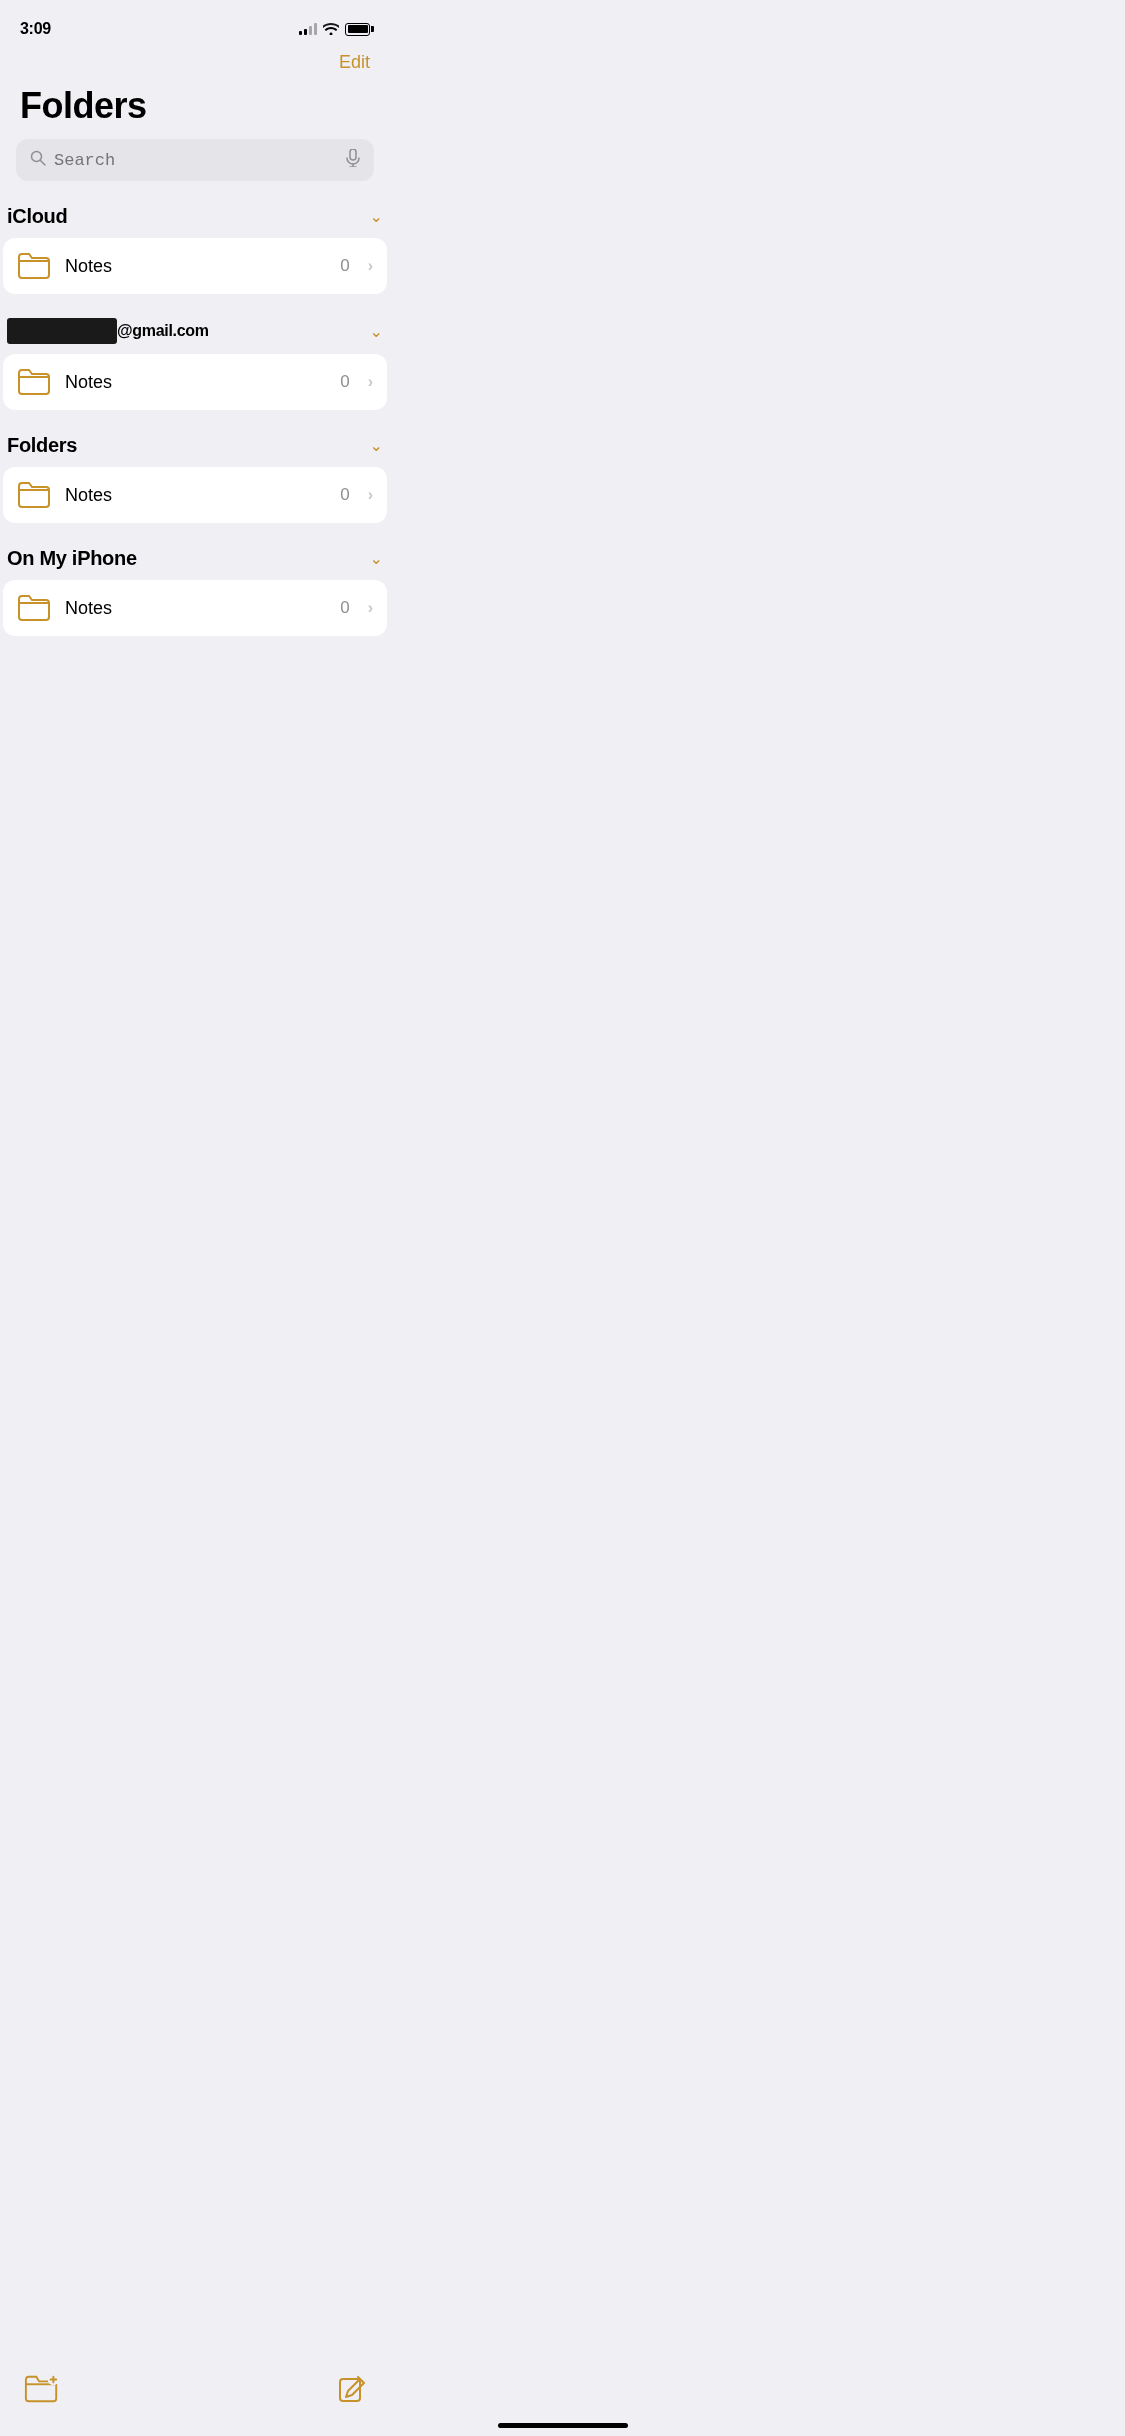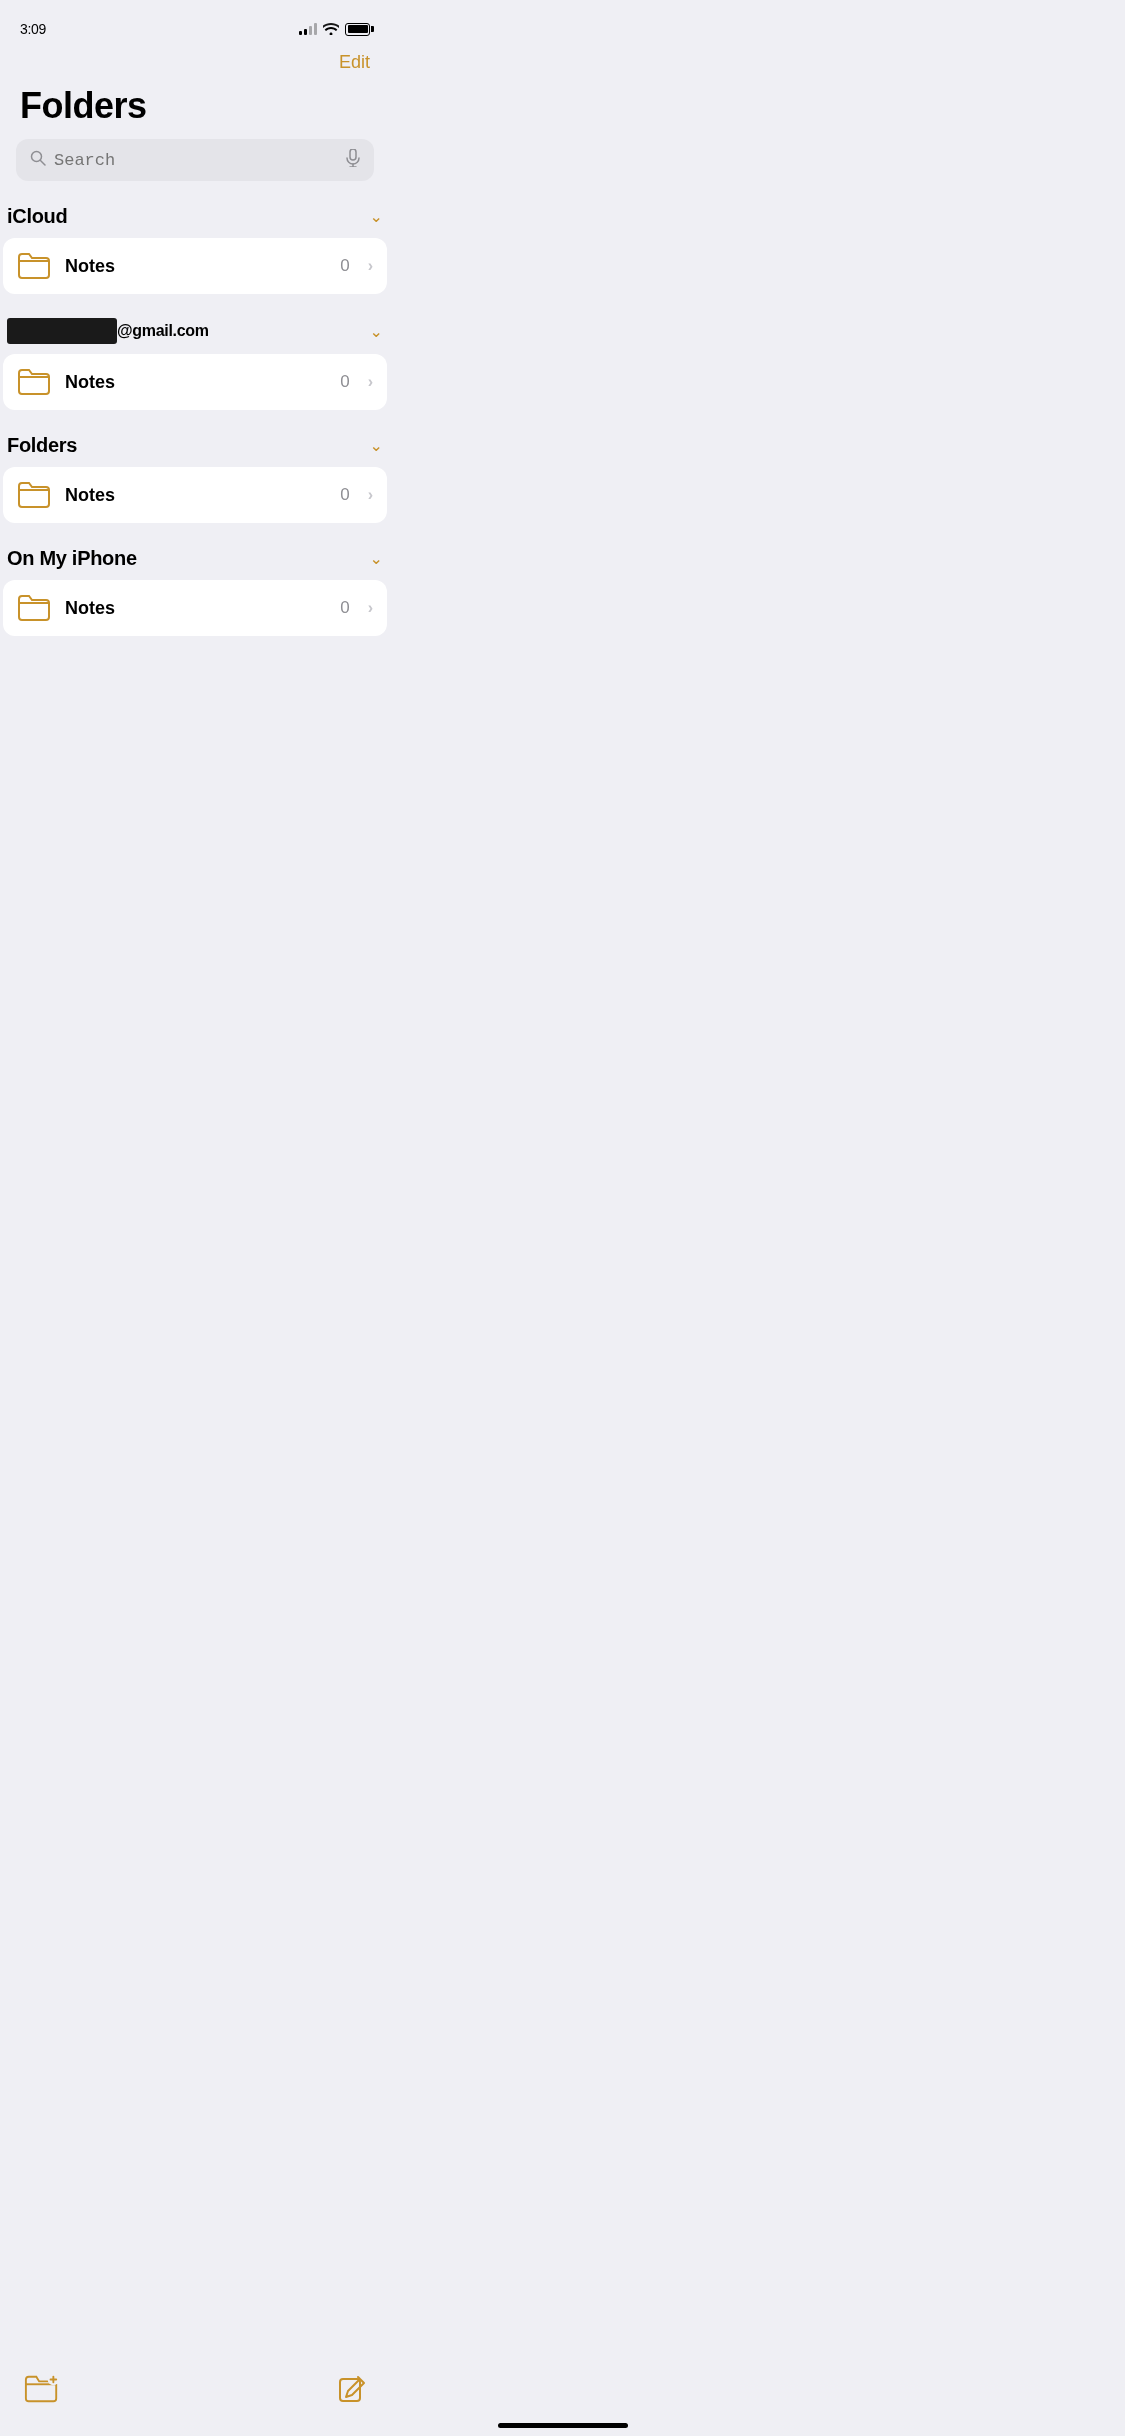--- a/index.html
+++ b/index.html
@@ -22,22 +22,22 @@
     
     .status-bar {
       display: flex;
       justify-content: space-between;
       align-items: center;
       padding: 14px 20px 0 20px;
       height: 44px;
     }
 
     .status-time {
-      font-size: 14px;
-      font-weight: 400;
+      font-size: 16px;
+      font-weight: 700;
       color: #000;
       letter-spacing: -0.3px;
     }
 
     .status-icons {
       display: flex;
       align-items: center;
       gap: 6px;
     }
 
@@ -218,21 +218,21 @@
       color: #C8922A;
       font-size: 28px;
       line-height: 1;
       display: flex;
       align-items: center;
     }
 
     .folder-label {
       flex: 1;
       font-size: 18px;
-      font-weight: 700;
+      font-weight: 400;
       color: #000;
     }
 
     .folder-count {
       font-size: 17px;
       color: #8E8E93;
       margin-right: 4px;
     }
 
     .folder-chevron {

